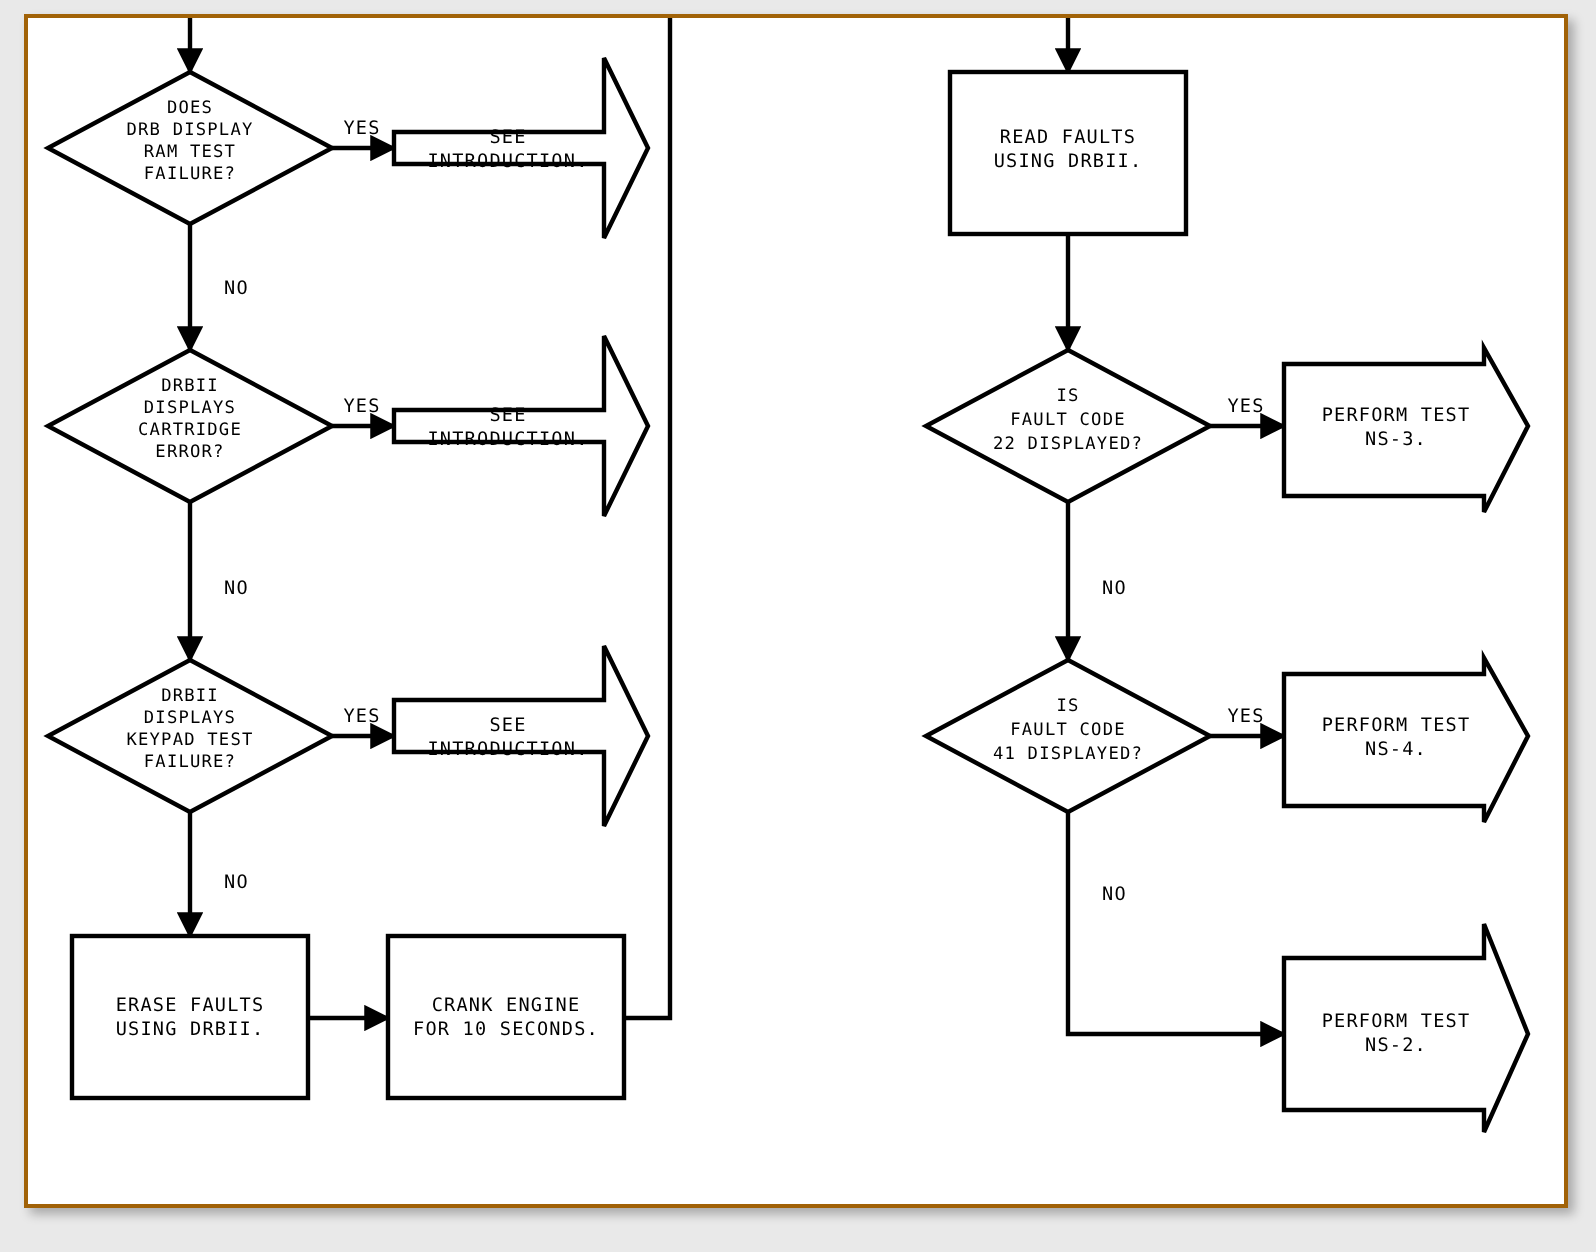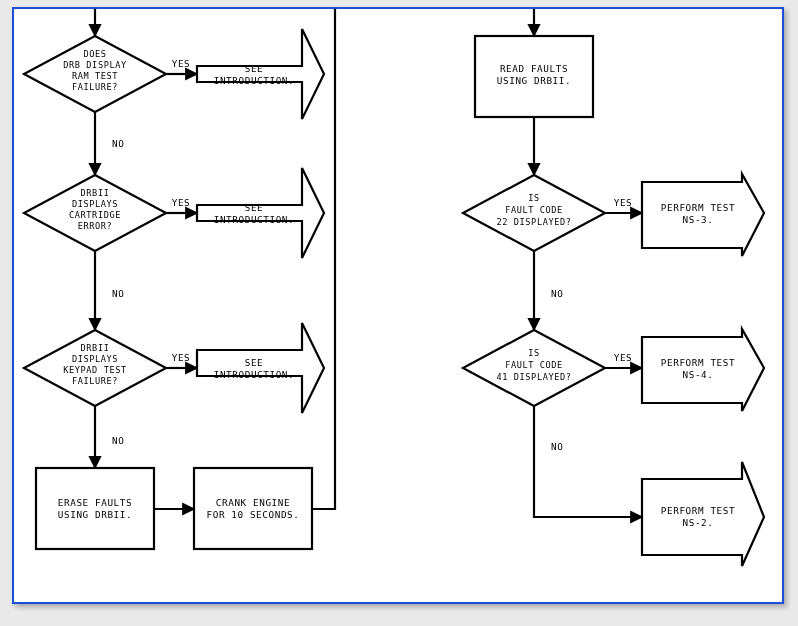--- a/index.html
+++ b/index.html
@@ -11,21 +11,21 @@
   }
   #page{
     position:absolute;left:0;top:0;width:798px;height:626px;
     background:#e9e9e9;
   }
   #sheet{
     position:absolute;
     left:12px;top:7px;
     width:772px;height:597px;
     background:#ffffff;
-    border:2px solid #1d4ed8;
+    border:2px solid #a16207;
     box-shadow:3px 3px 5px rgba(0,0,0,.28);
     box-sizing:border-box;
     overflow:hidden;
   }
   #chart{display:block;}
   .shape{fill:#ffffff;stroke:#000000;stroke-width:2.2;stroke-linejoin:miter;}
   .conn{stroke:#000000;stroke-width:2.2;fill:none;}
   .lbl{
     font-family:"DejaVu Sans Mono","Liberation Mono",monospace;
     font-size:9.3px;

